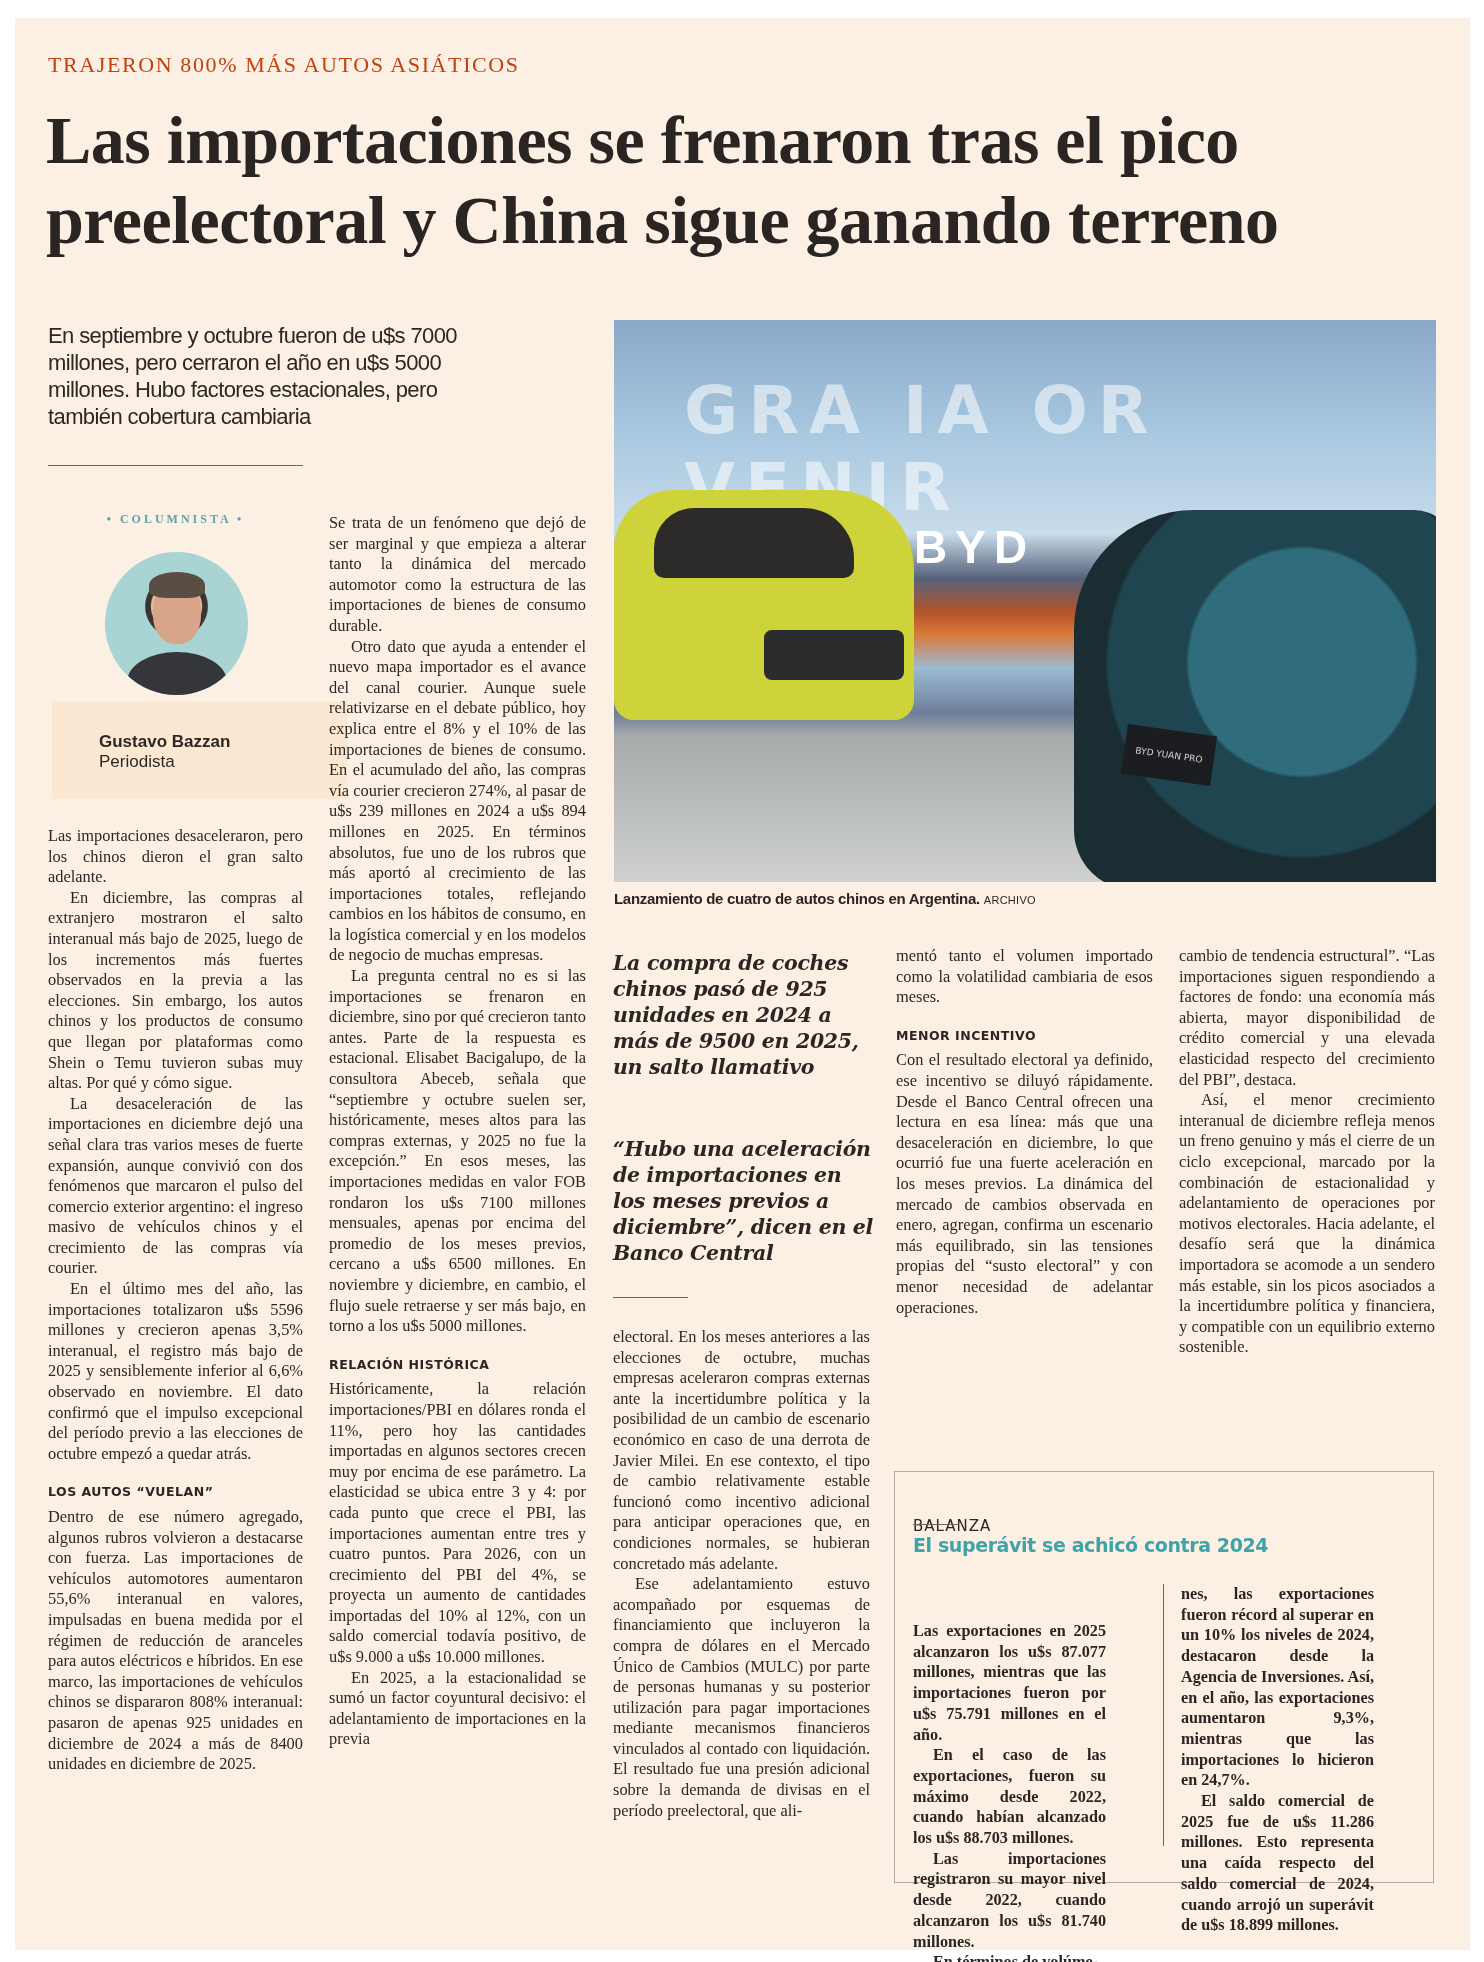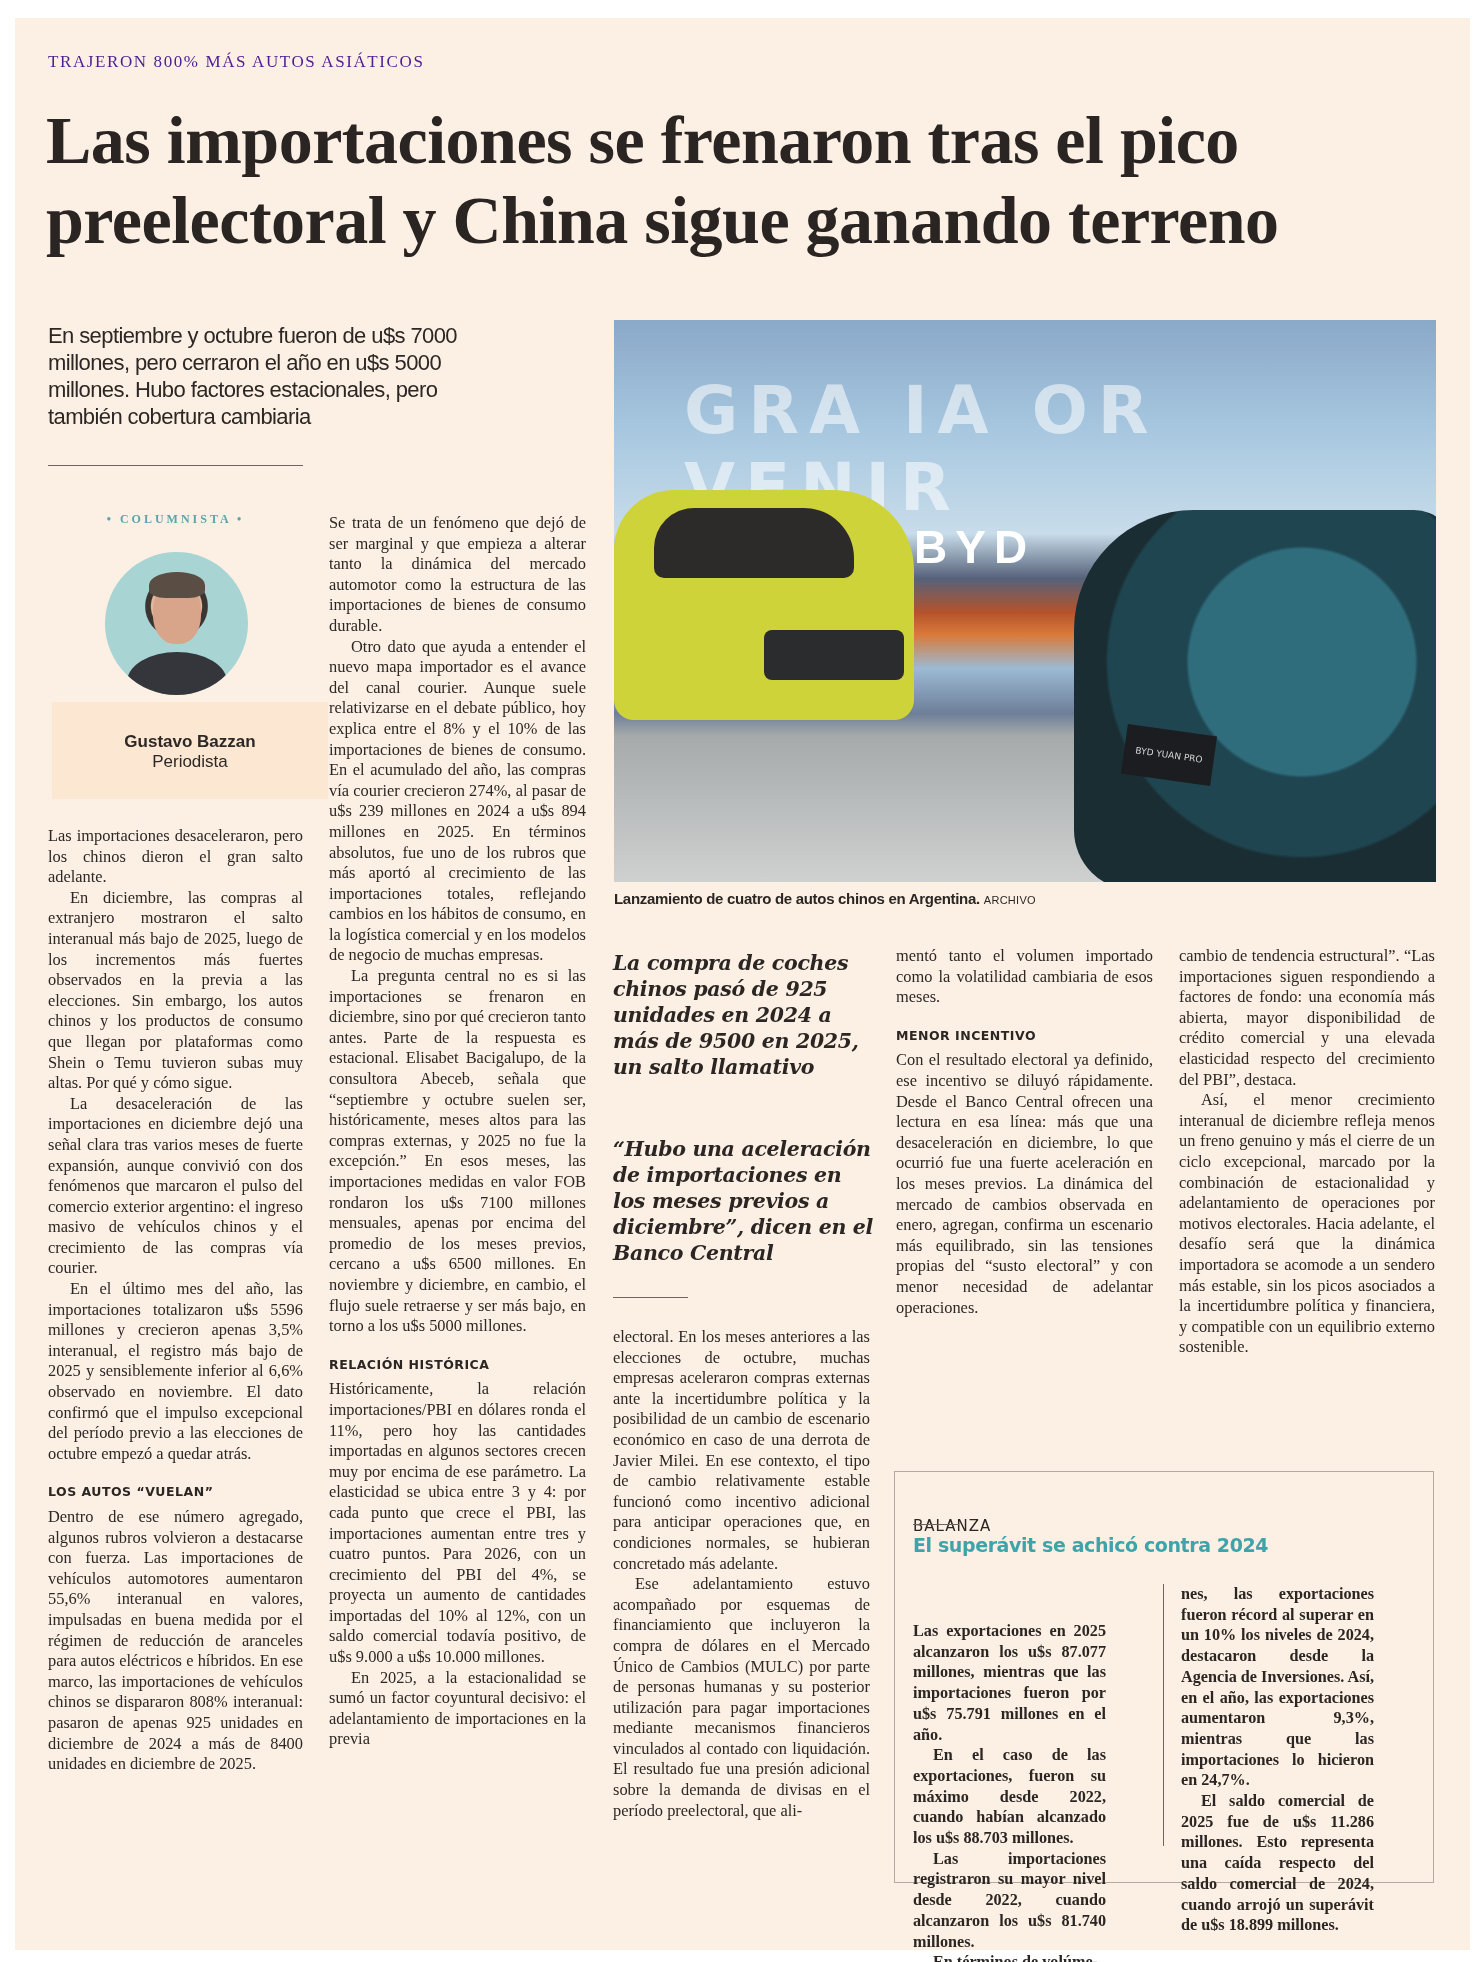--- a/index.html
+++ b/index.html
@@ -9,21 +9,21 @@
     font-family: "DejaVu Serif", serif;
     color: #2b2623;
   }
   .page {
     position: absolute; left: 15px; top: 18px; width: 1455px; height: 1932px;
     background: #fcf0e4;
   }
   .abs { position: absolute; }
   .kicker {
     left: 48px; top: 52px; font-family: "Liberation Serif", serif;
-    font-size: 17px; letter-spacing: 1.6px; color: #4c1d95;
+    font-size: 22px; letter-spacing: 1.6px; color: #c2410c;
   }
   .headline {
     left: 46px; top: 100px; width: 1400px;
     font-family: "Liberation Serif", serif; font-weight: bold;
     font-size: 68px; line-height: 80px; color: #2a2522; letter-spacing: -0.5px;
   }
   .deck {
     left: 48px; top: 322px; width: 440px;
     font-family: "Liberation Sans", sans-serif; font-size: 22px; line-height: 27px;
     color: #2c2724; letter-spacing: -0.6px;
@@ -45,23 +45,24 @@
   }
   .avatar .face {
     position: absolute; left: 48px; top: 30px; width: 48px; height: 62px;
     border-radius: 45%; background: #d9a58a;
   }
   .avatar .hair {
     position: absolute; left: 44px; top: 20px; width: 56px; height: 26px;
     border-radius: 50% 50% 30% 30%; background: #5a4d44;
   }
   .author-box {
-    left: 52px; top: 702px; width: 276px; height: 97px;
-    background: #fbe7d2; text-align: center;
+    left: 52px; top: 702px; width: 248px; height: 97px;
+    background: #fbe7d2; text-align: left;
     font-family: "Liberation Sans", sans-serif;
+    padding-left: 47px;
   }
   .author-name { margin-top: 30px; font-size: 17px; font-weight: bold; color: #2d2826; }
   .author-role { font-size: 17px; color: #2d2826; }
   .col {
     font-family: "Liberation Serif", serif; font-size: 16.4px; line-height: 20.6px;
     text-align: justify; color: #2c2725; hyphens: manual;
   }
   .col p { margin: 0; text-indent: 22px; }
   .col p.first { text-indent: 0; }
   .subhead {

